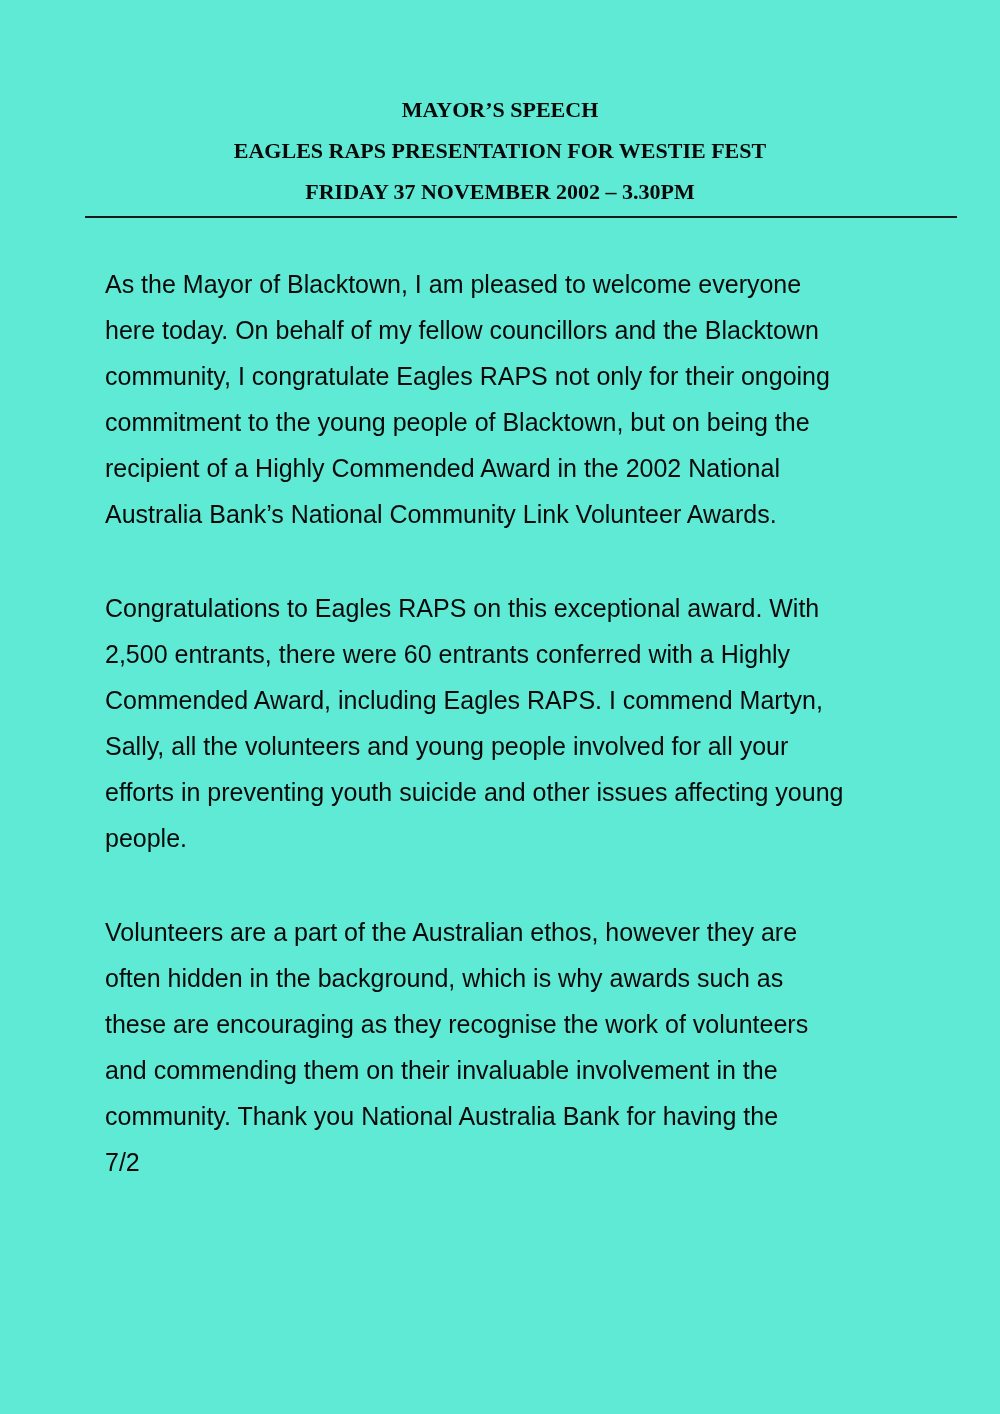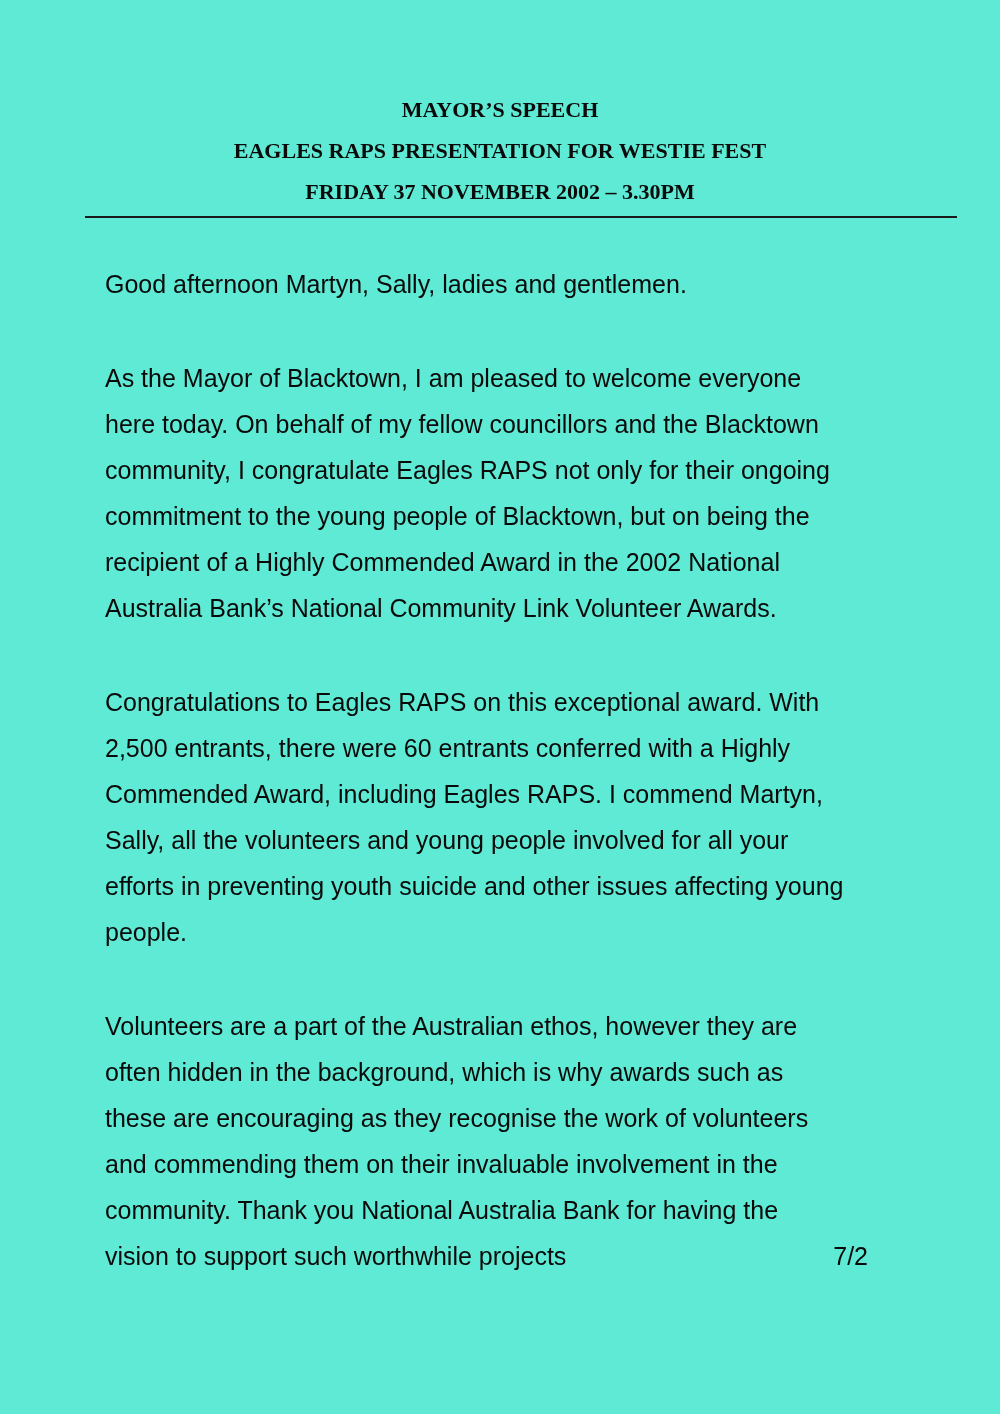--- a/index.html
+++ b/index.html
@@ -60,37 +60,35 @@
 
   <header class="doc-header">
     <div>MAYOR’S SPEECH</div>
     <div>EAGLES RAPS PRESENTATION FOR WESTIE FEST</div>
     <div>FRIDAY 37 NOVEMBER 2002 – 3.30PM</div>
   </header>
 
   <hr class="rule">
 
   <main class="doc-body">
-    <p>Good afternoon Martyn, Sally, ladies and gentlemen.</p>
     <p>As the Mayor of Blacktown, I am pleased to welcome everyone
 here today. On behalf of my fellow councillors and the Blacktown
 community, I congratulate Eagles RAPS not only for their ongoing
 commitment to the young people of Blacktown, but on being the
 recipient of a Highly Commended Award in the 2002 National
 Australia Bank’s National Community Link Volunteer Awards.</p>
     <p>Congratulations to Eagles RAPS on this exceptional award. With
 2,500 entrants, there were 60 entrants conferred with a Highly
 Commended Award, including Eagles RAPS. I commend Martyn,
 Sally, all the volunteers and young people involved for all your
 efforts in preventing youth suicide and other issues affecting young
 people.</p>
     <p class="last-para">Volunteers are a part of the Australian ethos, however they are
 often hidden in the background, which is why awards such as
 these are encouraging as they recognise the work of volunteers
 and commending them on their invaluable involvement in the
 community. Thank you National Australia Bank for having the</p>
     <div class="final-line">
-      <span>vision to support such worthwhile projects</span>
       <span>7/2</span>
     </div>
   </main>
 
 </div>
 
 </body></html>

